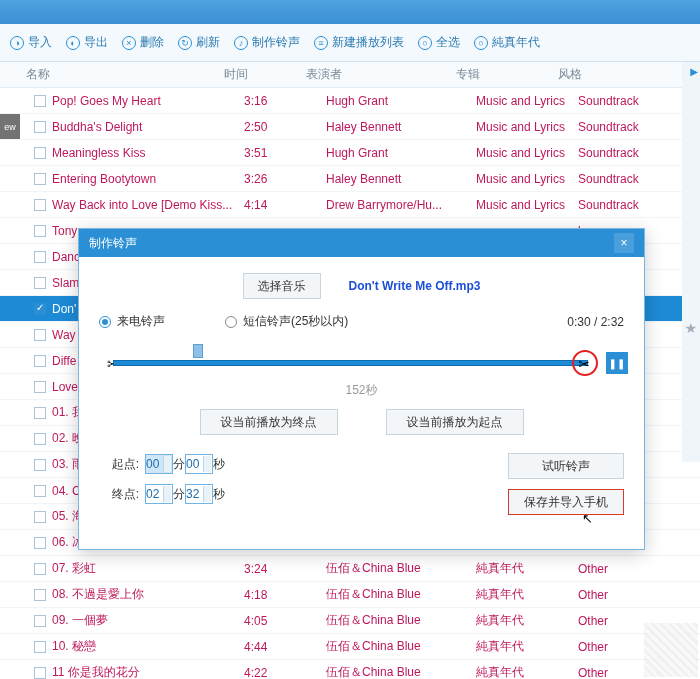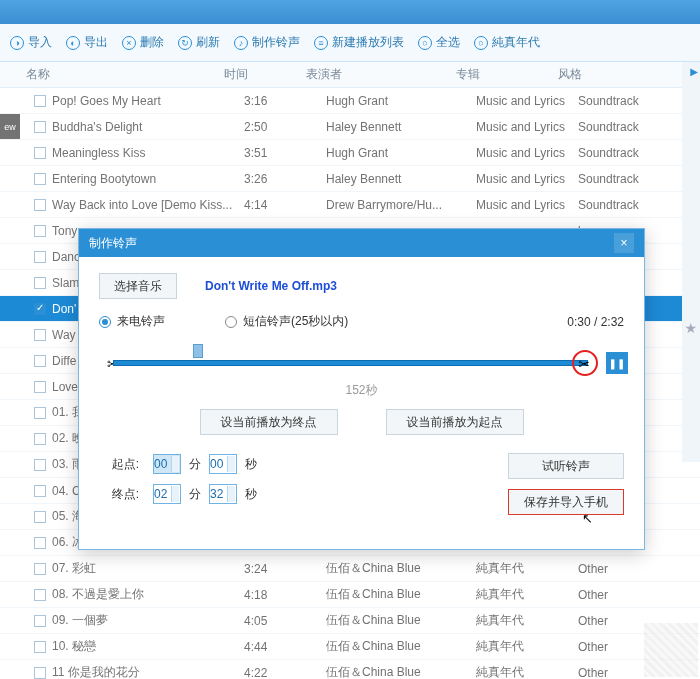--- a/index.html
+++ b/index.html
@@ -11,58 +11,58 @@
 .header-row { height: 26px; background: #f7fbfe; border-bottom: 1px solid #e2eef7; display: flex; align-items: center; color: #7a8a99; position: relative; }
 .side-badges { position: absolute; left: 0; top: 62px; width: 20px; }
 .badge-red { background: #e94b3c; color: #fff; height: 26px; width: 20px; display: flex; align-items: center; justify-content: center; font-size: 11px; }
 .badge-yellow { background: #737373; color: #fff; height: 26px; width: 20px; display: flex; align-items: center; justify-content: center; font-size: 9px; margin-top: 26px; }
 .col-name { width: 224px; padding-left: 26px; }
 .col-time { width: 82px; }
 .col-artist { width: 150px; }
 .col-album { width: 102px; }
 .col-genre { width: 90px; }
 .table-body { }
-.row { height: 26px; display: flex; align-items: center; border-bottom: 1px solid #f0f5fa; color: #737373; position: relative; }
+.row { height: 26px; display: flex; align-items: center; border-bottom: 1px solid #f0f5fa; color: #be185d; position: relative; }
 .row .cb { width: 12px; height: 12px; border: 1px solid #aac4d8; margin-left: 34px; margin-right: 6px; background: #fff; }
 .row .cb.on { background: #2a8fd4; border-color: #2a8fd4; position: relative; }
 .row .cb.on::after { content: "✓"; color: #fff; font-size: 10px; position: absolute; left: 1px; top: -2px; }
 .row.sel { background: #1d8ad6; color: #fff; }
 .row .nm { width: 192px; white-space: nowrap; overflow: hidden; text-overflow: ellipsis; }
 .row .tm { width: 82px; }
 .row .ar { width: 150px; white-space: nowrap; overflow: hidden; text-overflow: ellipsis; }
 .row .al { width: 102px; white-space: nowrap; overflow: hidden; text-overflow: ellipsis; }
 .row .gn { width: 90px; }
 .right-strip { position: absolute; right: 0; top: 62px; width: 18px; height: 400px; background: #f0f5fa; }
 .star { position: absolute; right: 3px; top: 320px; color: #aab; font-size: 14px; }
 .play-ic { position: absolute; right: 2px; top: 66px; color: #2a8fd4; font-size: 10px; }
 .dialog { position: absolute; left: 78px; top: 228px; width: 567px; height: 322px; background: #fff; border: 1px solid #7cb6e2; box-shadow: 0 4px 18px rgba(0,0,0,.2); }
 .dialog-title { height: 28px; background: #2a8fd4; color: #fff; display: flex; align-items: center; padding: 0 10px; justify-content: space-between; }
 .dialog-close { width: 20px; height: 20px; display: flex; align-items: center; justify-content: center; background: rgba(255,255,255,.15); cursor: pointer; }
 .dialog-body { padding: 16px 20px; }
-.line1 { display: flex; align-items: center; gap: 28px; margin-bottom: 14px; }
+.line1 { display: flex; align-items: center; gap: 28px; margin-bottom: 14px; justify-content: center; }
 .btn-gray { height: 26px; padding: 0 14px; background: #f3f6f8; border: 1px solid #c8d5df; cursor: pointer; display: inline-flex; align-items: center; color: #333; }
 .filename { color: #1d4ed8; }
 .radio-row { display: flex; align-items: center; gap: 60px; margin-bottom: 14px; }
 .radio-item { display: flex; align-items: center; gap: 6px; }
 .radio-circle { width: 12px; height: 12px; border-radius: 50%; border: 1.5px solid #2a8fd4; display: inline-block; position: relative; }
 .radio-circle.on::after { content: ""; width: 6px; height: 6px; background: #2a8fd4; border-radius: 50%; position: absolute; left: 2px; top: 2px; }
 .radio-circle.off { border-color: #888; }
 .time-text { margin-left: auto; color: #333; }
 .slider-wrap { position: relative; height: 40px; margin: 6px 0 2px 0; }
 .slider-track { position: absolute; left: 14px; right: 36px; top: 16px; height: 6px; background: #1d8ad6; border: 1px solid #0f6bb0; }
 .slider-knob { position: absolute; top: 0px; width: 10px; height: 14px; background: #8fc1e8; border: 1px solid #5a9fd0; left: 94px; }
 .scissors { position: absolute; top: 12px; font-size: 14px; color: #000; }
 .scissors.left { left: 8px; }
 .scissors.right { right: 34px; }
 .red-ring { position: absolute; right: 26px; top: 6px; width: 26px; height: 26px; border: 2px solid #e62020; border-radius: 50%; }
 .pause-btn { position: absolute; right: -4px; top: 8px; width: 22px; height: 22px; background: #2a8fd4; color: #fff; display: flex; align-items: center; justify-content: center; font-size: 10px; cursor: pointer; }
 .sec-label { text-align: center; color: #999; margin-top: -4px; margin-bottom: 10px; }
 .mid-btns { display: flex; justify-content: center; gap: 48px; margin-bottom: 18px; }
 .mid-btns .btn-gray { padding: 0 20px; }
-.bottom-grid { display: flex; align-items: center; gap: 8px; margin-bottom: 10px; }
+.bottom-grid { display: flex; align-items: center; margin-bottom: 10px; }
 .bottom-grid .lbl { width: 40px; text-align: right; margin-right: 6px; }
 .spin { width: 28px; height: 20px; border: 1px solid #6fb4e4; display: inline-flex; align-items: center; justify-content: flex-start; color: #1b6db0; background: #fff; position: relative; padding-right: 24px; }
 .spin.hl { background: #cfe6f7; }
 .spin::after { content: ""; position: absolute; right: 1px; top: 1px; width: 7px; height: 16px; background: linear-gradient(#e8f2fa, #e8f2fa); border-left: 1px solid #b8d6ec; }
 .spin-arrows { position: absolute; right: 2px; top: 2px; font-size: 6px; color: #2a8fd4; line-height: 7px; }
 .listen-btn, .save-btn { width: 116px; height: 26px; border: 1px solid #c8d5df; background: #f3f6f8; display: inline-flex; align-items: center; justify-content: center; cursor: pointer; }
 .save-btn { border: 1.5px solid #d93a2a; color: #333; position: relative; }
 .cursor-img { position: absolute; right: 30px; bottom: -12px; font-size: 13px; color: #000; }
 .right-col { margin-left: auto; }
 .rows-btm { display: flex; align-items: center; }

